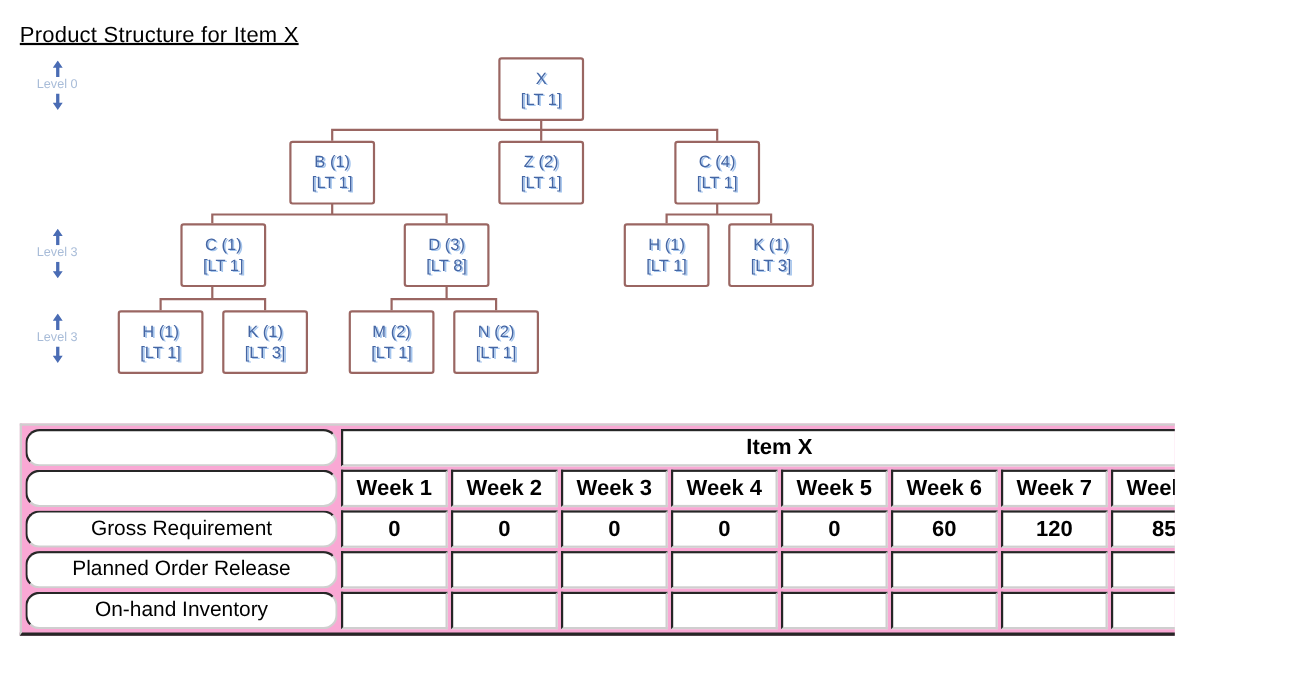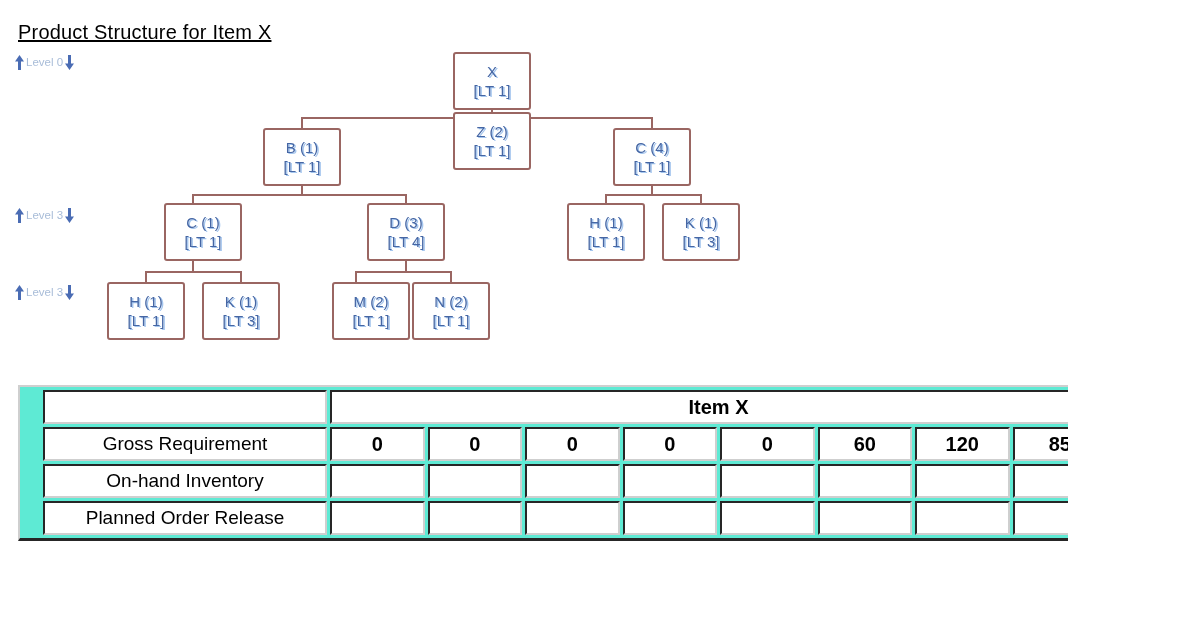--- a/index.html
+++ b/index.html
@@ -7,51 +7,51 @@
     position:relative; width:1068px; height:618px; background:#ffffff;
     font-family:"Liberation Sans", sans-serif; overflow:hidden;
   }
   .page-title {
     position:absolute; left:18px; top:21px; font-size:20px; color:#000;
     text-decoration:underline; letter-spacing:0.2px;
   }
   
   .level-block {
     position:absolute; left:14px; width:76px;
-    display:flex; flex-direction:row; align-items:center; gap:1px;
+    display:flex; flex-direction:column; align-items:center; gap:1px;
   }
   .level-text { font-size:11.5px; color:#a8bcd8; line-height:13px; }
   .arrow { display:block; height:15px; }
   
   .node {
     position:absolute; width:74px; height:54px;
     border:2px solid #9a6662; border-radius:3px; background:#fff;
     display:flex; flex-direction:column; align-items:center; justify-content:center;
   }
   .node span {
     font-size:15px; color:#4566a4; line-height:19px; white-space:nowrap;
     text-shadow:1.5px 1px 0 #a5c6ee;
   }
   .connectors { position:absolute; left:0; top:0; }
   
   .mrp-table {
     position:absolute; left:18px; top:385px; width:1095px;
     border-collapse:separate; border-spacing:3px; table-layout:fixed;
-    background:#5eead4;
+    background:#f9a8d4;
     border-top:2px solid #cfcfcf; border-left:2px solid #cfcfcf;
-    border-right:3px solid #262626; border-bottom:3px solid #262626;padding-left:20px;
+    border-right:3px solid #262626; border-bottom:3px solid #262626;
   }
   .mrp-table td {
     border-top:2px solid #262626; border-left:2px solid #262626;
     border-bottom:2px solid #cfcfcf; border-right:2px solid #cfcfcf;
     background:#fff; height:30px; padding:0 4px; text-align:center;
     font-size:19px; color:#000; overflow:hidden;
   }
   .mrp-table td.b { font-weight:bold; font-size:20px; }
-  .mrp-table td.label-col { width:272px; }
+  .mrp-table td.label-col { width:272px;border-radius:13px; }
 </style>
 </head>
 <body>
 
 <div class="stage">
 
   <div class="page-title">Product Structure for Item X</div>
 
   <div class="level-block" style="top:55px">
     <span class="arrow"><svg width="11" height="15" viewBox="0 0 11 15">
@@ -90,91 +90,102 @@
   </svg>
 
   <div class="node" style="left:453px;top:52px">
     <span>X</span>
     <span>[LT 1]</span>
   </div>
   <div class="node" style="left:263px;top:128px">
     <span>B (1)</span>
     <span>[LT 1]</span>
   </div>
-  <div class="node" style="left:453px;top:112px">
+  <div class="node" style="left:453px;top:128px">
     <span>Z (2)</span>
     <span>[LT 1]</span>
   </div>
   <div class="node" style="left:613px;top:128px">
     <span>C (4)</span>
     <span>[LT 1]</span>
   </div>
   <div class="node" style="left:164px;top:203px">
     <span>C (1)</span>
     <span>[LT 1]</span>
   </div>
   <div class="node" style="left:367px;top:203px">
     <span>D (3)</span>
-    <span>[LT 4]</span>
+    <span>[LT 8]</span>
   </div>
   <div class="node" style="left:567px;top:203px">
     <span>H (1)</span>
     <span>[LT 1]</span>
   </div>
   <div class="node" style="left:662px;top:203px">
     <span>K (1)</span>
     <span>[LT 3]</span>
   </div>
   <div class="node" style="left:107px;top:282px">
     <span>H (1)</span>
     <span>[LT 1]</span>
   </div>
   <div class="node" style="left:202px;top:282px">
     <span>K (1)</span>
     <span>[LT 3]</span>
   </div>
-  <div class="node" style="left:332px;top:282px">
+  <div class="node" style="left:317px;top:282px">
     <span>M (2)</span>
     <span>[LT 1]</span>
   </div>
   <div class="node" style="left:412px;top:282px">
     <span>N (2)</span>
     <span>[LT 1]</span>
   </div>
 
   <table class="mrp-table">
     <tbody>
         <tr>
       <td class="label-col"></td>
       <td colspan="8" class="b">Item X</td>
     </tr>
     <tr>
+      <td class="label-col"></td>
+      <td class="b">Week 1</td>
+      <td class="b">Week 2</td>
+      <td class="b">Week 3</td>
+      <td class="b">Week 4</td>
+      <td class="b">Week 5</td>
+      <td class="b">Week 6</td>
+      <td class="b">Week 7</td>
+      <td class="b">Week 8</td>
+    </tr>
+    <tr>
       <td class="label-col">Gross Requirement</td>
       <td class="b">0</td>
       <td class="b">0</td>
       <td class="b">0</td>
       <td class="b">0</td>
       <td class="b">0</td>
       <td class="b">60</td>
       <td class="b">120</td>
       <td class="b">85</td>
     </tr>
     <tr>
-      <td class="label-col">On-hand Inventory</td>
+      <td class="label-col">Planned Order Release</td>
       <td></td>
       <td></td>
       <td></td>
       <td></td>
       <td></td>
       <td></td>
       <td></td>
       <td></td>
     </tr>
     <tr>
-      <td class="label-col">Planned Order Release</td>
+      <td class="label-col">On-hand Inventory</td>
       <td></td>
       <td></td>
       <td></td>
       <td></td>
       <td></td>
       <td></td>
       <td></td>
       <td></td>
     </tr>
   </tbody>

